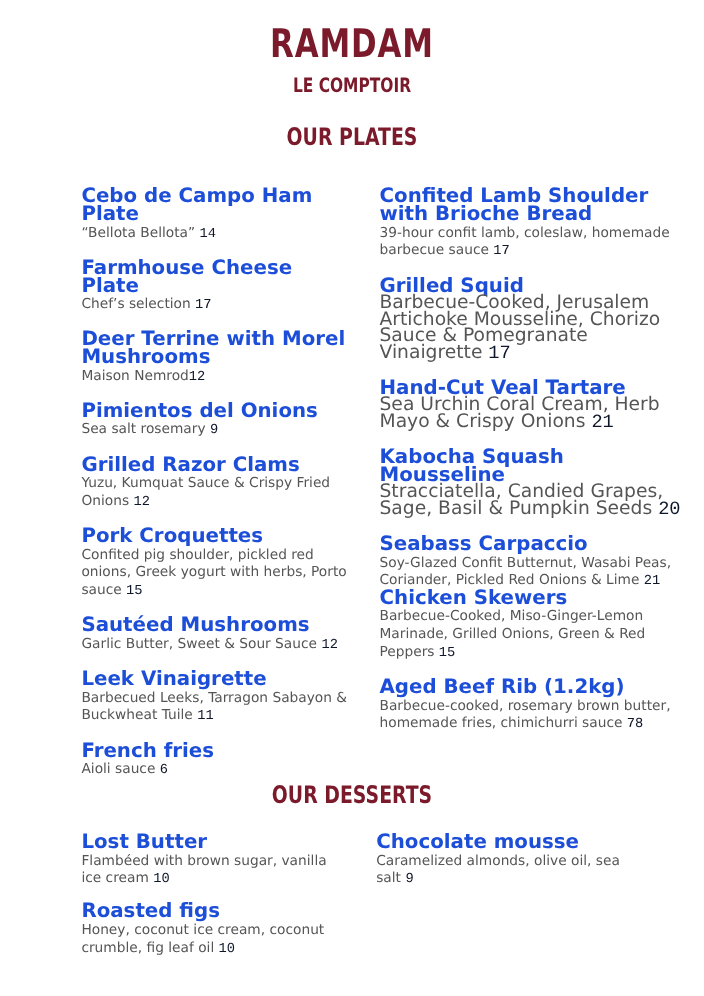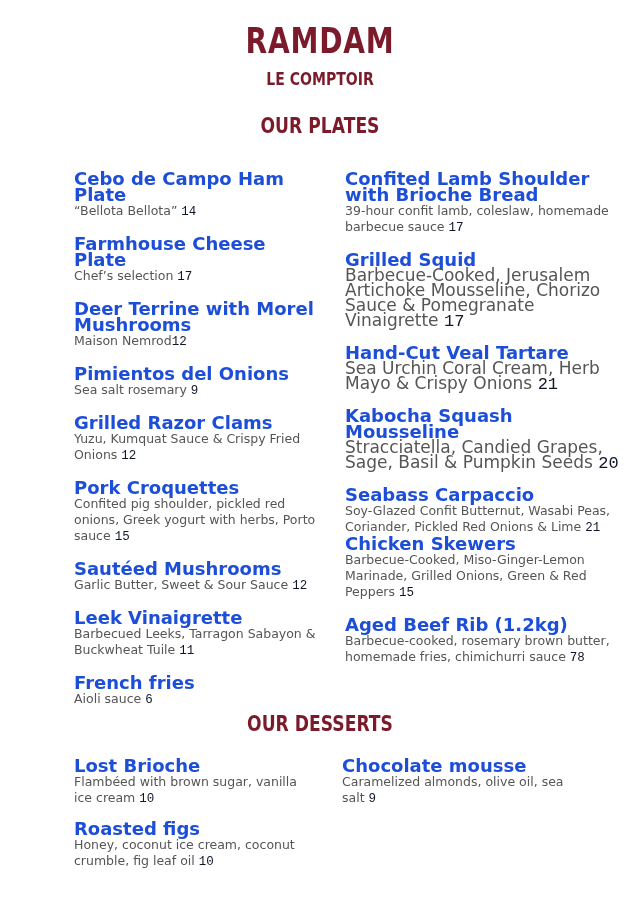--- a/index.html
+++ b/index.html
@@ -104,21 +104,21 @@
   <div class="item">
     <div class="item-name">Aged Beef Rib (1.2kg)</div>
     <div class="item-desc"><span>Barbecue-cooked, rosemary brown butter, homemade fries, chimichurri sauce </span><span class="price">78</span></div>
   </div>
 </div>
 
 <div class="brand section-title" id="desserts-title">OUR DESSERTS</div>
 
 <div class="col" id="desserts-left">
   <div class="item" style="margin-bottom:14px">
-    <div class="item-name">Lost Brioche</div>
+    <div class="item-name">Lost Butter</div>
     <div class="item-desc"><span>Flambéed with brown sugar, vanilla ice cream </span><span class="price">10</span></div>
   </div>
   <div class="item">
     <div class="item-name">Roasted figs</div>
     <div class="item-desc"><span>Honey, coconut ice cream, coconut crumble, fig leaf oil </span><span class="price">10</span></div>
   </div>
 </div>
 
 <div class="col" id="desserts-right">
   <div class="item">

